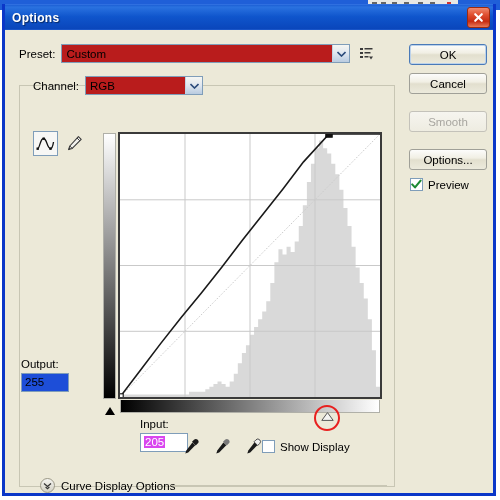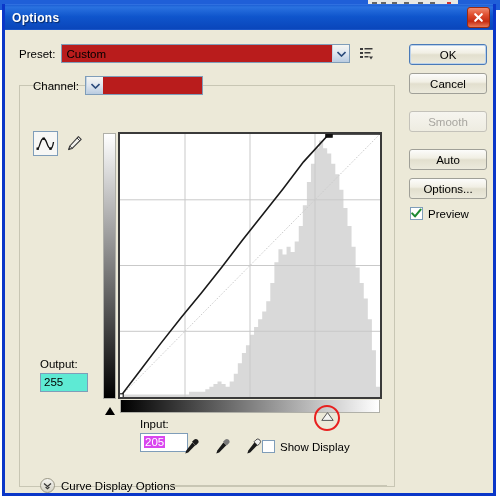--- a/index.html
+++ b/index.html
@@ -235,27 +235,27 @@
   #red-highlight {
     position: absolute;
     left: 309px; top: 375px;
     width: 26px; height: 26px;
     border: 2px solid #e8201f;
     border-radius: 50%;
     box-sizing: border-box;
   }
 
   
-  #output-block { position: absolute; left: 35px; top: 328px; }
+  #output-block { position: absolute; left: 16px; top: 328px; }
   #input-block  { position: absolute; left: 135px; top: 388px; }
   .num-label { font-size: 11.5px; color: #000; margin-bottom: 3px; }
   .num-input {
     width: 48px; height: 19px;
     border: 1px solid #7f9db9;
-    background: #5eead4;
+    background: #1d4ed8;
     box-sizing: border-box;
     font-size: 11.5px;
     color: #000;
     padding: 0 0 0 3px;
     line-height: 17px;
     font-family: "Liberation Sans", sans-serif;
     cursor: text;
   }
   .num-input.selected-text {
     background: #ffffff;
@@ -422,20 +422,21 @@
           <path d="M10 10.5 L14 10.5 L12 13.5 Z" fill="#3a3a3a"></path>
         </svg>
       </div>
     </div>
 
     <div id="panel-group"></div>
 
     <div id="channel-row">
       <span class="field-label">Channel:</span>
       <div class="combo" id="channel-combo">
+        <span class="combo-text">RGB</span>
         <span class="combo-arrow">
           <svg width="9" height="6" viewBox="0 0 9 6">
             <path d="M0.5 1 L4.5 5 L8.5 1" fill="none" stroke="#2a4a7a" stroke-width="1.6"></path>
           </svg>
         </span>
       </div>
     </div>
 
     <div id="tool-row">
       <div class="tool-btn selected">
@@ -542,21 +543,20 @@
       <span id="cdo-label">Curve Display Options</span>
     </div>
     <div id="cdo-rule"></div>
 
     <div id="btn-col">
       <div class="xp-btn default">OK</div>
       <div class="xp-btn">Cancel</div>
       <div id="gap-1"></div>
       <div class="xp-btn disabled">Smooth</div>
       <div id="gap-2"></div>
-      <div class="xp-btn">Auto</div>
       <div class="xp-btn">Options...</div>
       <div id="preview-row">
         <span id="preview-check">
           <svg width="11" height="11" viewBox="0 0 11 11">
             <path d="M1.2 5.4 L4.0 8.4 L9.6 1.6" fill="none" stroke="#1c8a32" stroke-width="2.1" stroke-linecap="round" stroke-linejoin="round"></path>
           </svg>
         </span>
         <span class="cb-label">Preview</span>
       </div>
     </div>

